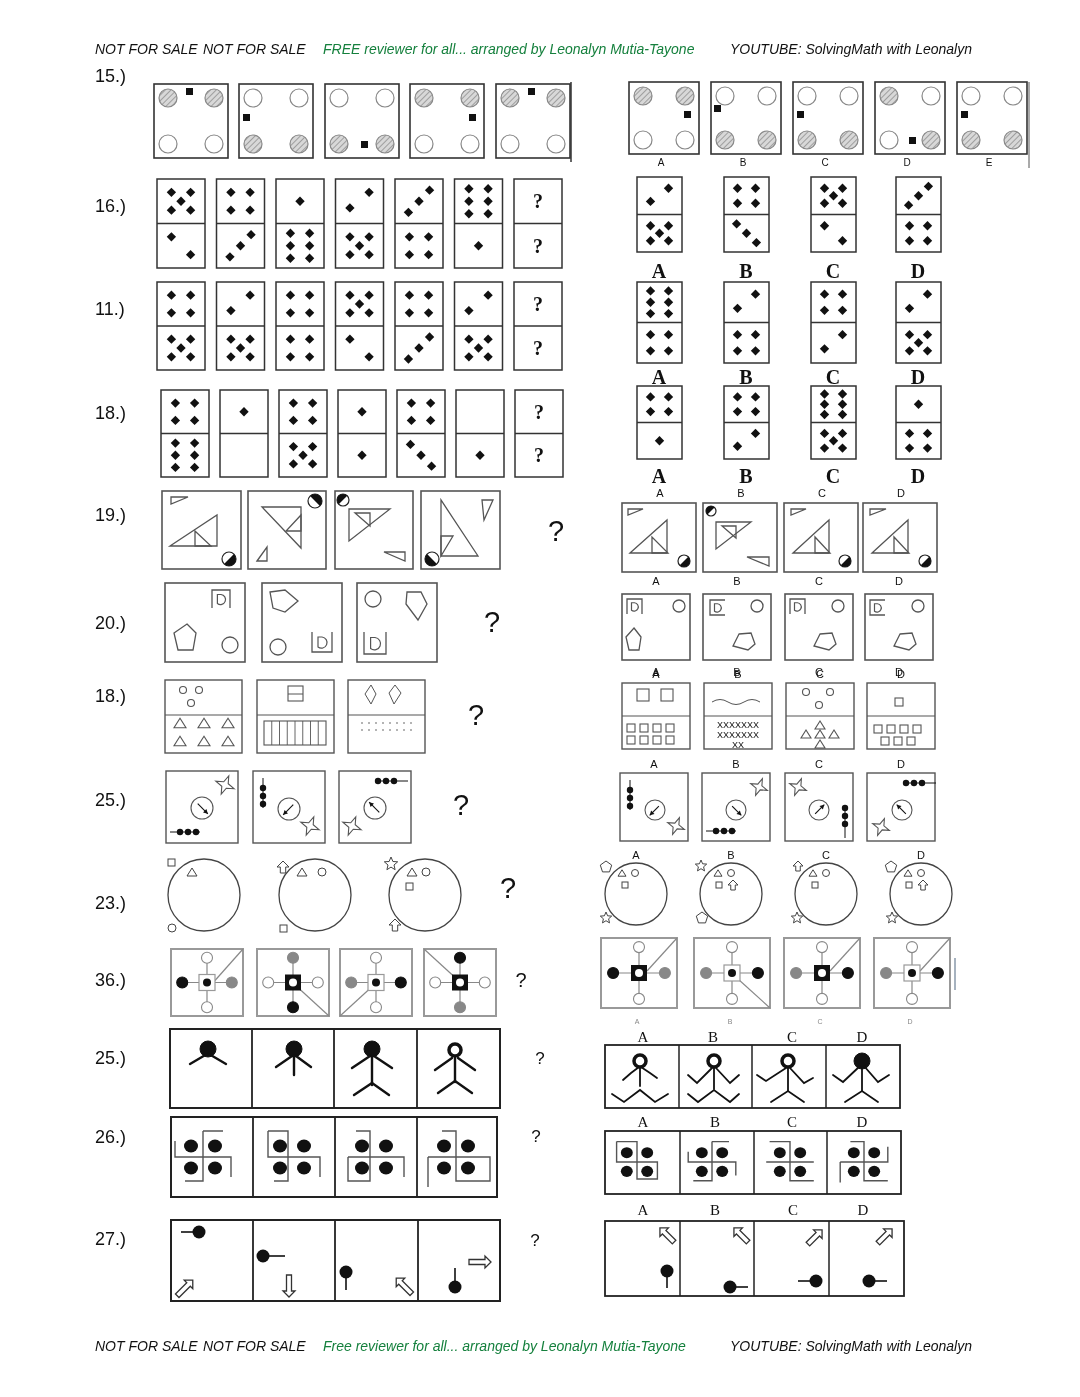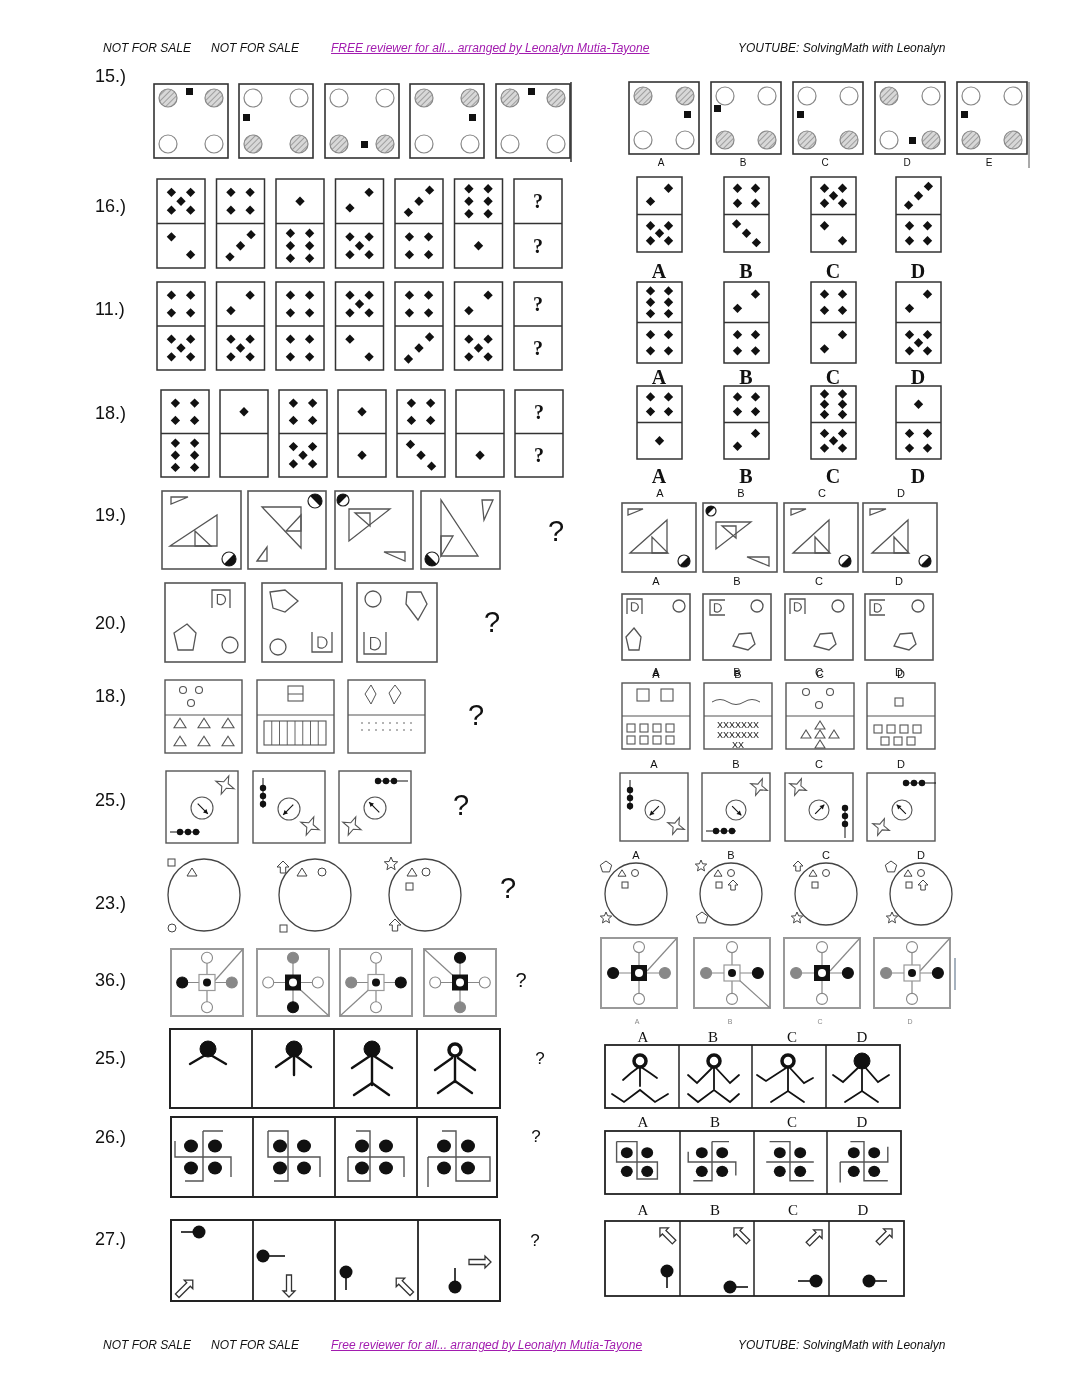--- a/index.html
+++ b/index.html
@@ -1,19 +1,19 @@
 <!DOCTYPE html>
 <html><head>
 <meta charset="utf-8">
 <style>
   html,body{margin:0;padding:0;background:#fff;}
   body{width:1080px;height:1397px;position:relative;overflow:hidden;font-family:"Liberation Sans",sans-serif;color:#111;}
-  .hdr{position:absolute;left:8px;width:944px;height:20px;font-style:italic;font-size:12px;}
+  .hdr{position:absolute;left:0;width:944px;height:20px;font-style:italic;font-size:14px;}
   .hdr span{position:absolute;top:0;white-space:nowrap;}
-  .hdr .gray{color:#a21caf;text-decoration:underline;}
+  .hdr .gray{color:#15803d;}
   .qnum{position:absolute;left:95px;font-size:18px;font-family:"Liberation Sans",sans-serif;}
   svg.p{position:absolute;overflow:visible;}
 </style>
 </head>
 <body>
 
 <div class="hdr" style="top:41px">
   <span style="left:95px">NOT FOR SALE</span>
   <span style="left:203px">NOT FOR SALE</span>
   <span class="gray" style="left:323px">FREE reviewer for all... arranged by Leonalyn Mutia-Tayone</span>

